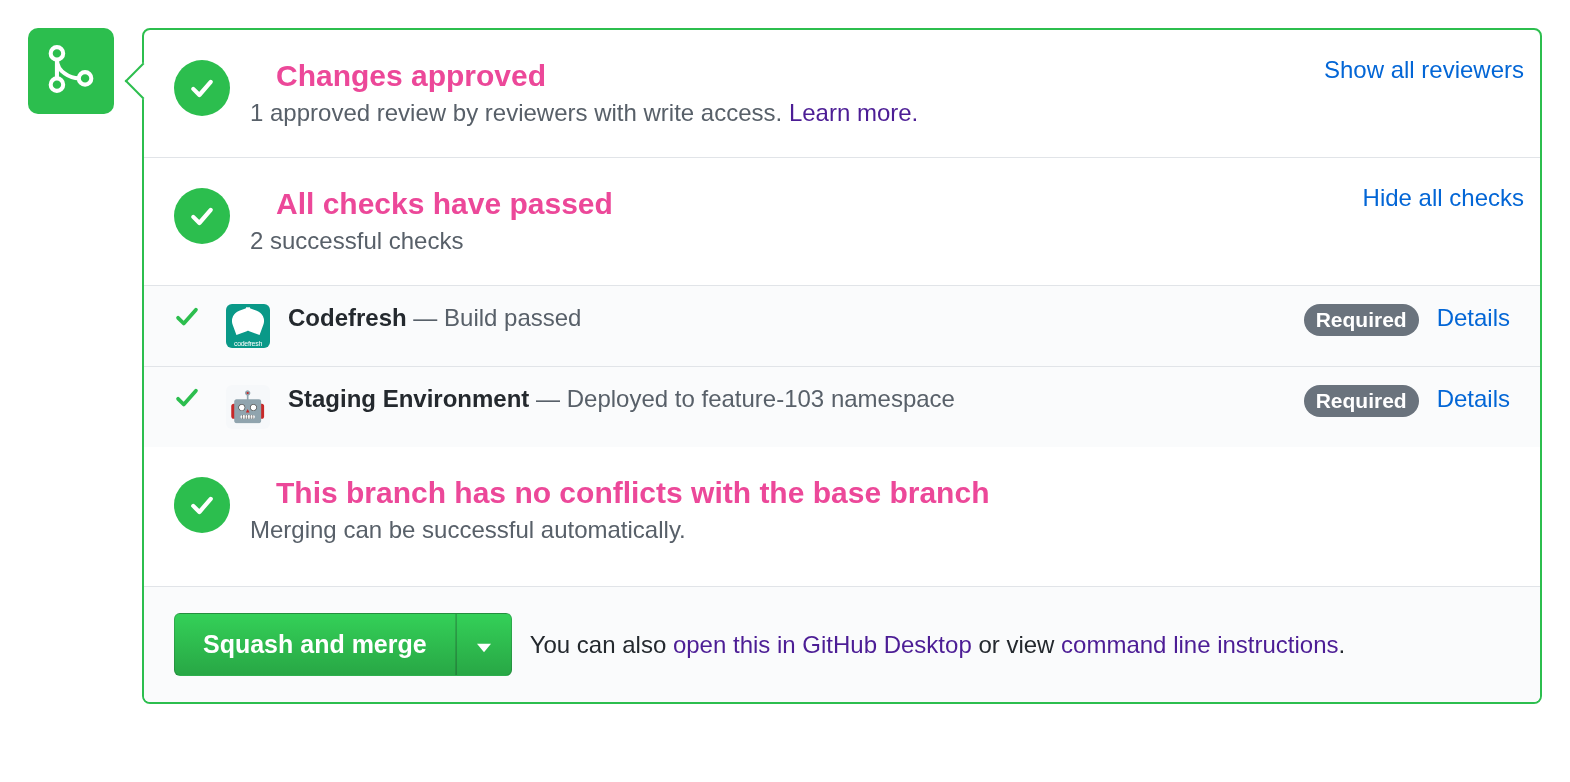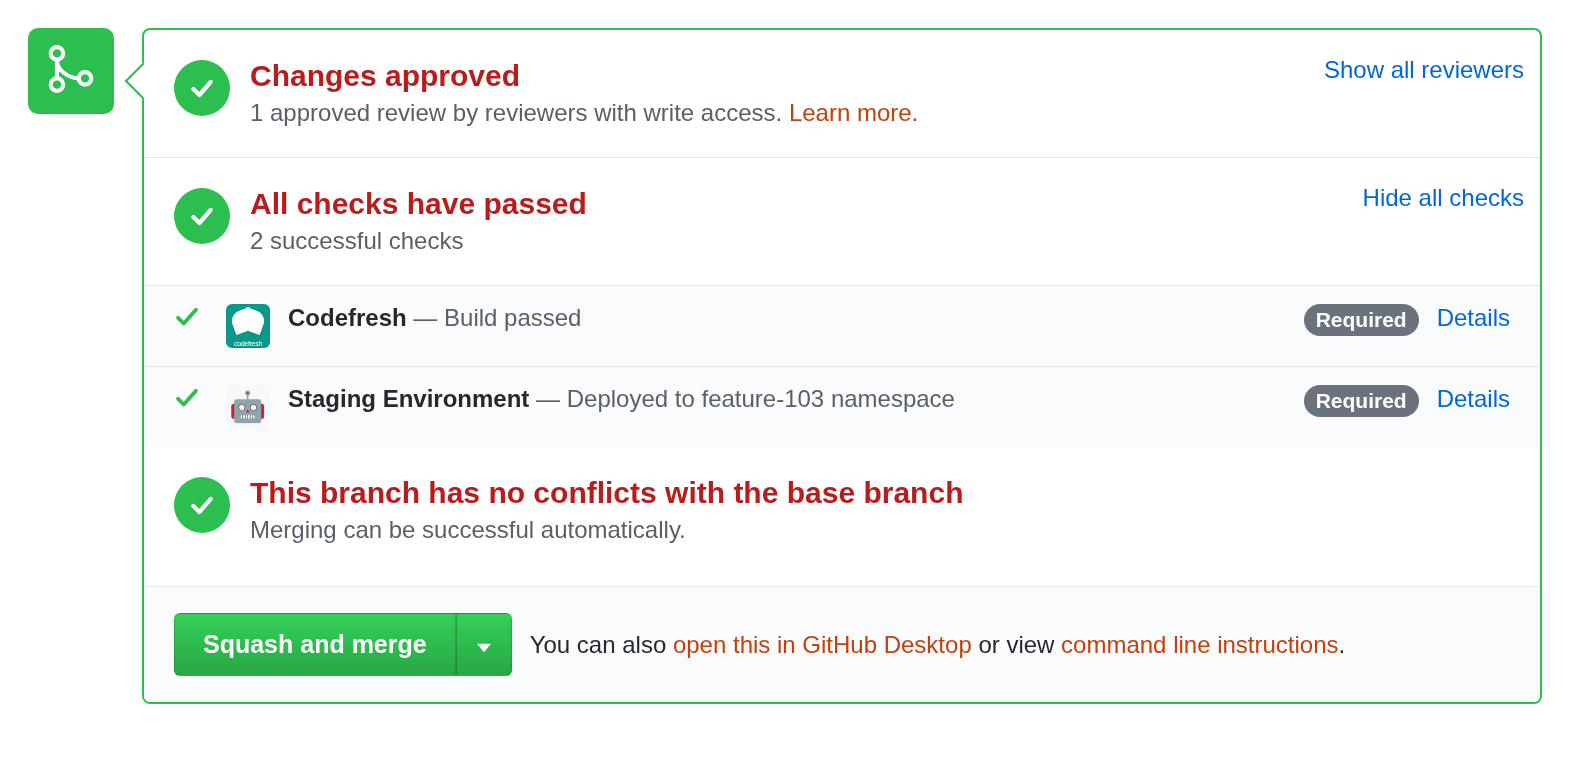--- a/index.html
+++ b/index.html
@@ -67,36 +67,37 @@
     justify-content: center;
     margin-right: 20px;
     margin-top: 4px;
   }
   .status-circle svg { width: 28px; height: 28px; }
   .section-body { flex: 1; min-width: 0; }
   .section-title {
     font-size: 30px;
     font-weight: 600;
     line-height: 1.3;
-    color: #b91c1c;
+    color: #ec4899;
+    margin-left: 26px;
   }
   .section-sub {
     font-size: 24px;
     color: #586069;
     margin-top: 4px;
   }
   .section-link {
     position: absolute;
     top: 26px;
     right: 16px;
     font-size: 24px;
     color: #0366d6;
     cursor: pointer;
   }
-  a.inline-link, .link { color: #c2410c; text-decoration: none; cursor: pointer; }
+  a.inline-link, .link { color: #4c1d95; text-decoration: none; cursor: pointer; }
   .checks-list { border-top: 1px solid #e1e4e8; }
   .check-row {
     display: flex;
     align-items: flex-start;
     padding: 18px 30px;
     background: #fafbfc;
     border-top: 1px solid #e1e4e8;
     font-size: 24px;
   }
   .check-row:first-child { border-top: none; }

